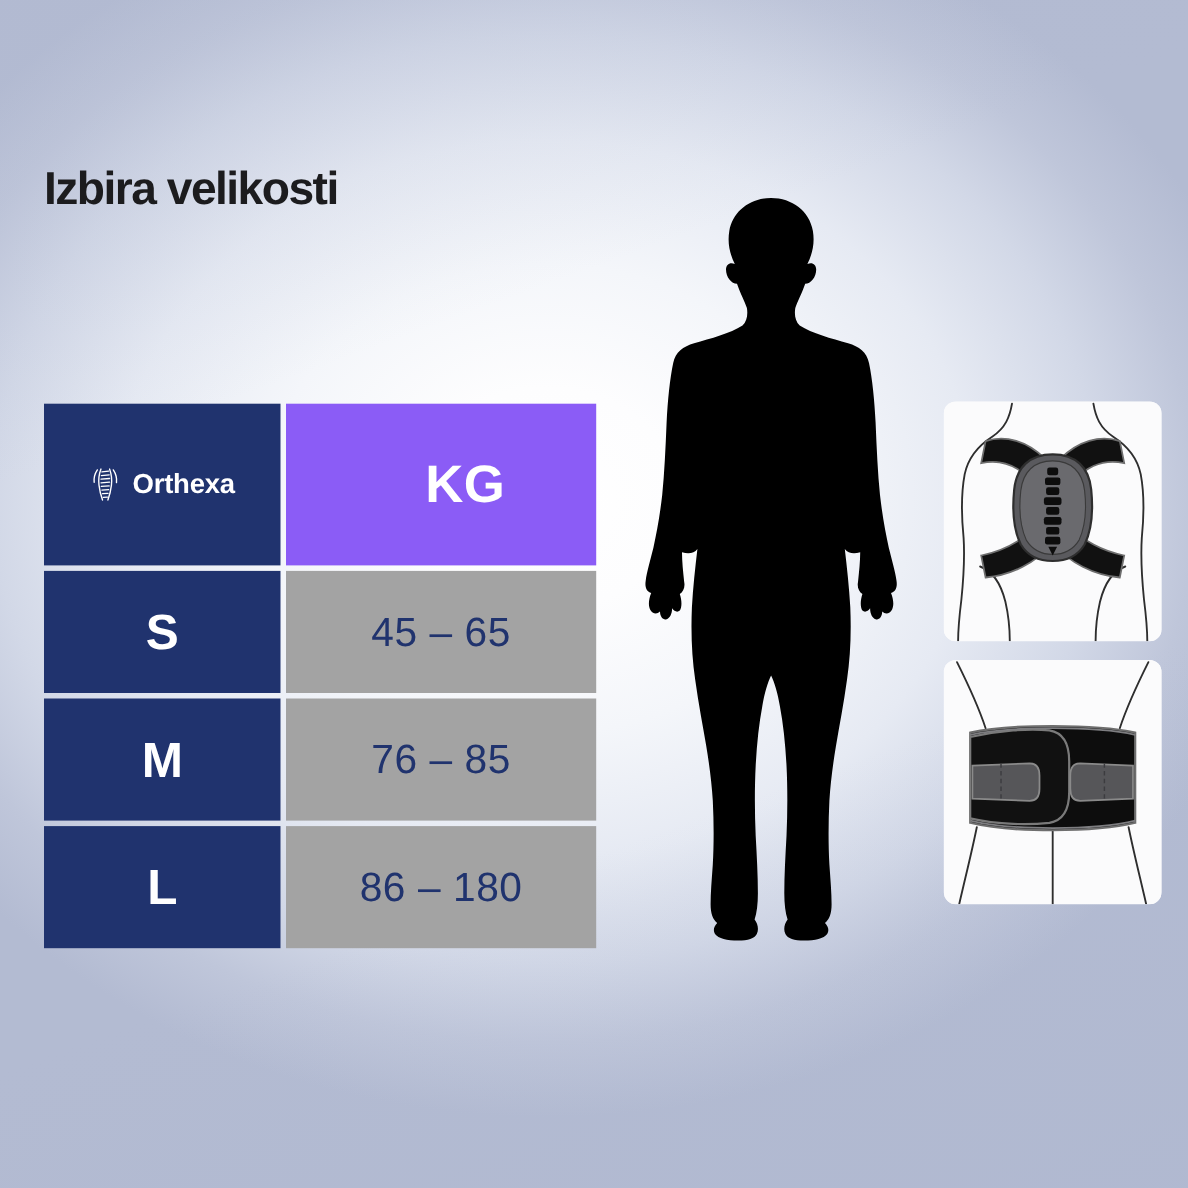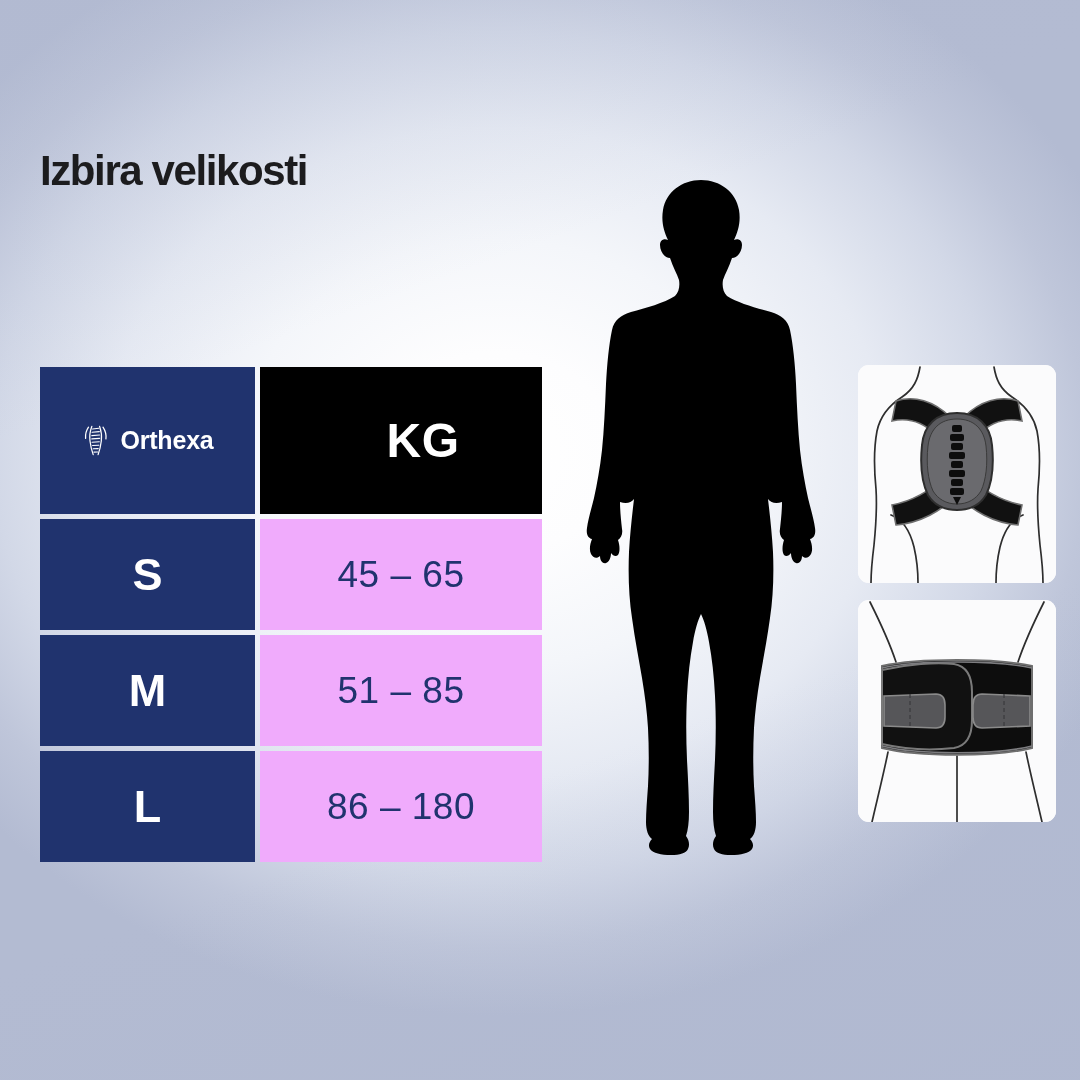--- a/index.html
+++ b/index.html
@@ -80,26 +80,26 @@
     justify-content: center;
     color: #ffffff;
   }
   .cell-value {
     flex: 1;
     display: flex;
     align-items: center;
     justify-content: center;
   }
   .header-row .cell-value {
-    background: #000000;
+    background: #8b5cf6;
     color: #ffffff;
     padding-left: 44px;
   }
   .data-row .cell-value {
-    background: #f0abfc;
+    background: #a3a3a3;
     color: #20336e;
   }
 
   
   #brand-cell {
     gap: 9px;
   }
   #brand-icon {
     width: 30px;
     height: 34px;
@@ -194,21 +194,21 @@
     <div class="cell-value">
       <span class="range-text">45 – 65</span>
     </div>
   </div>
 
   <div class="trow data-row">
     <div class="cell-label">
       <span class="size-letter">M</span>
     </div>
     <div class="cell-value">
-      <span class="range-text">51 – 85</span>
+      <span class="range-text">76 – 85</span>
     </div>
   </div>
 
   <div class="trow data-row">
     <div class="cell-label">
       <span class="size-letter">L</span>
     </div>
     <div class="cell-value">
       <span class="range-text">86 – 180</span>
     </div>

